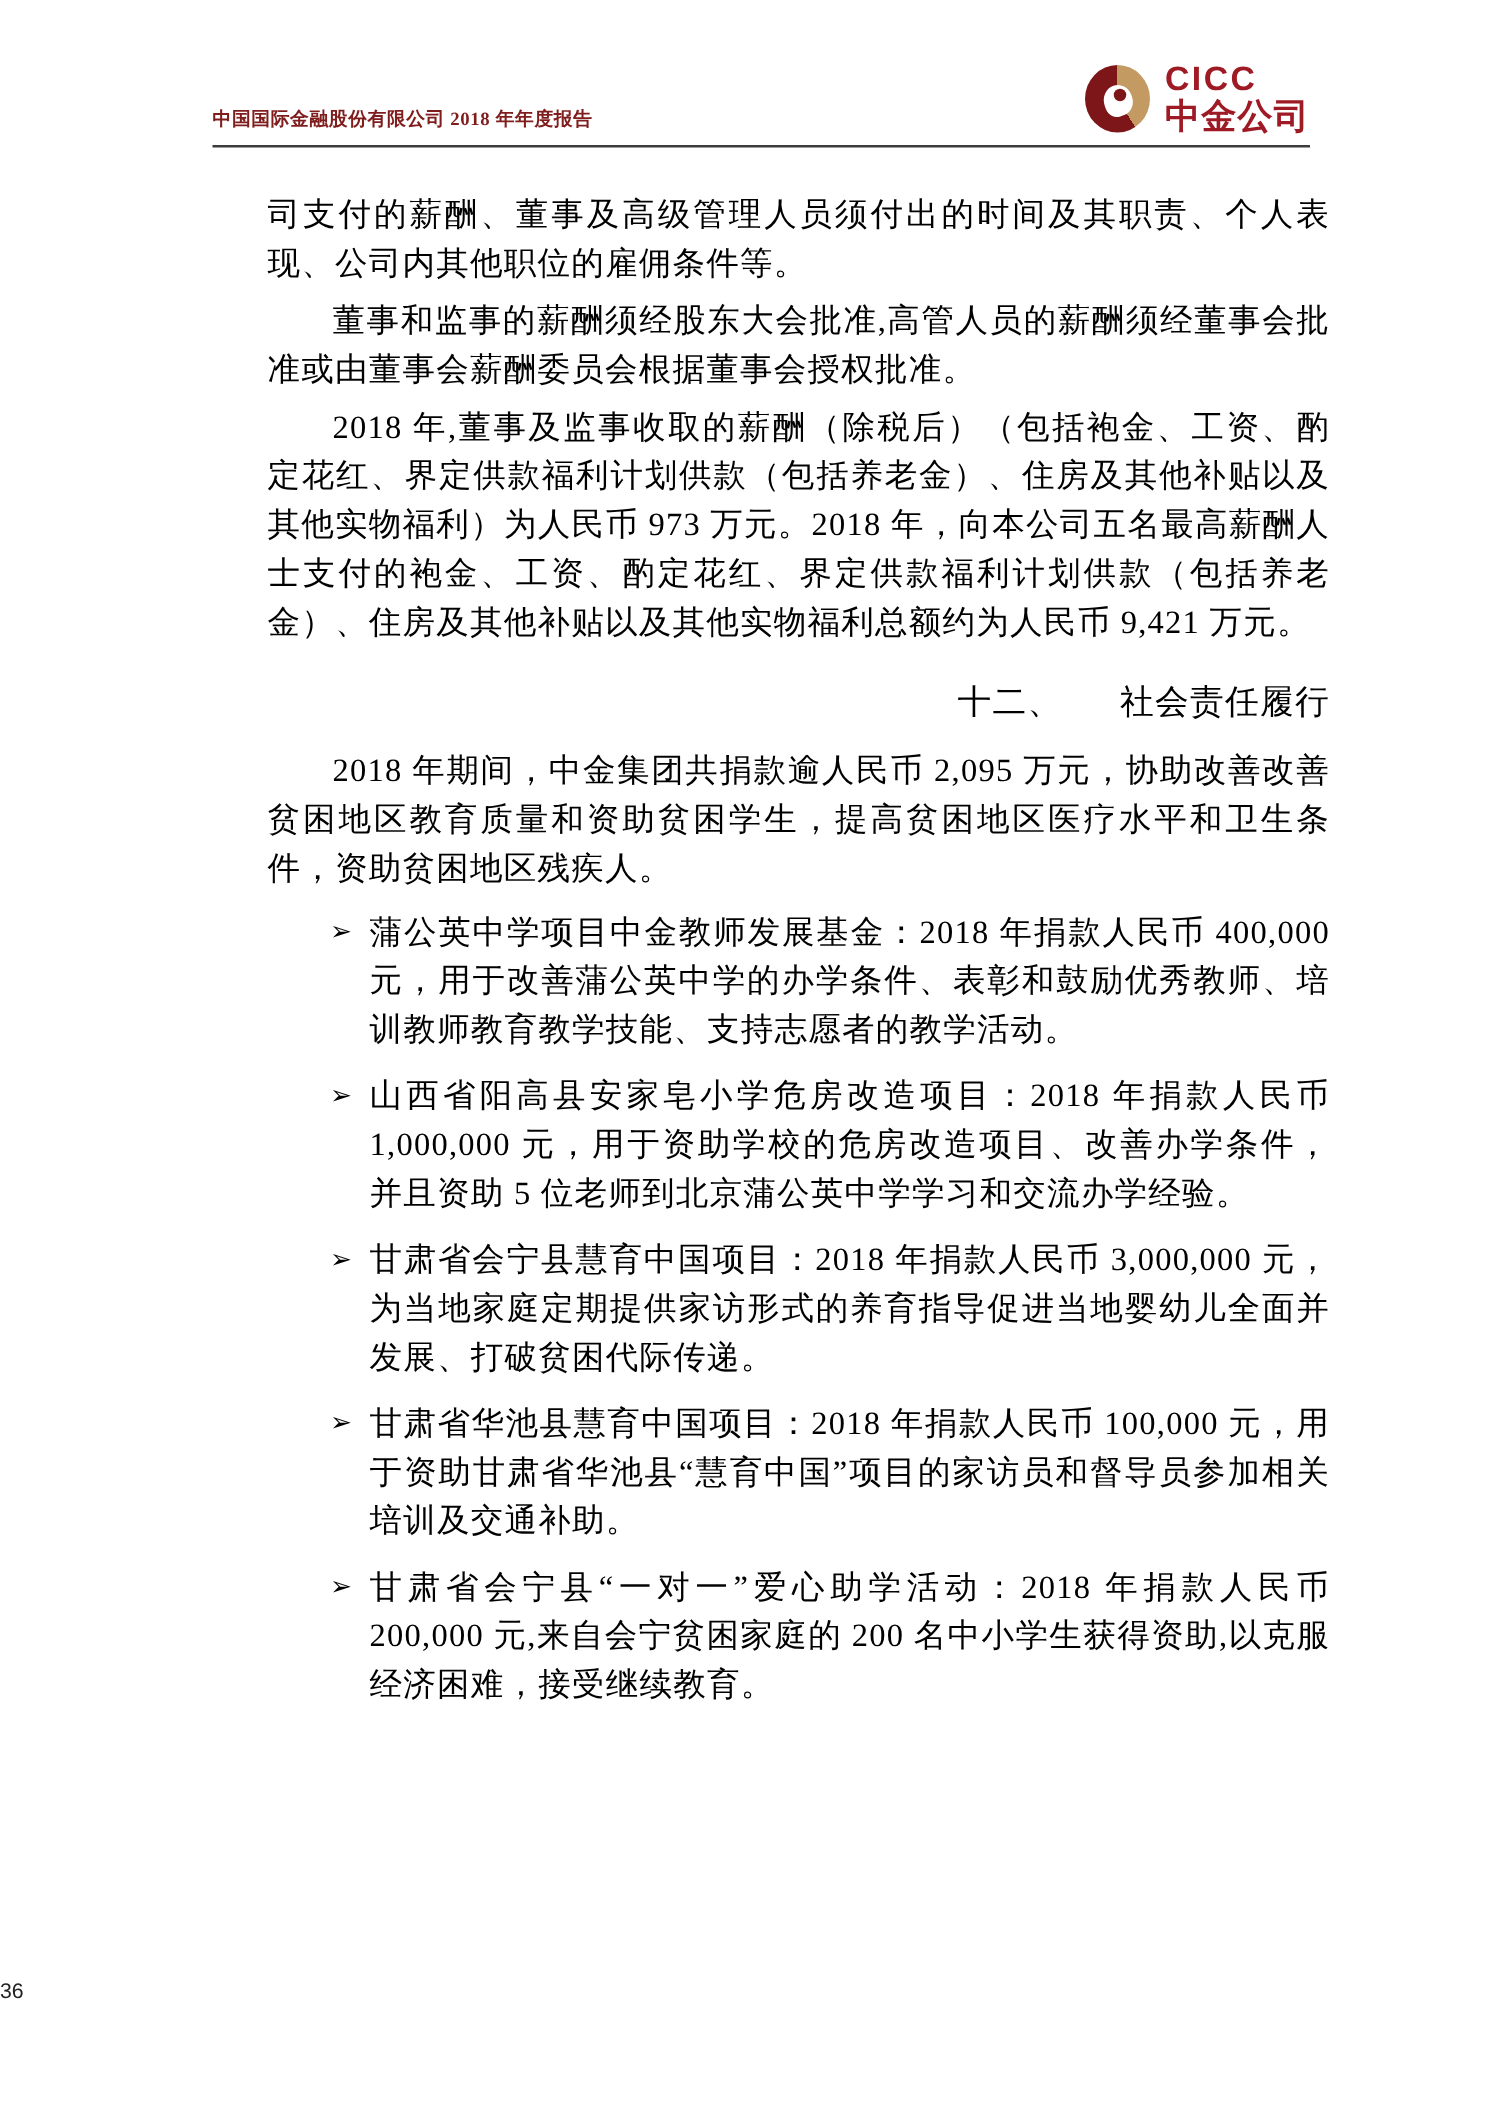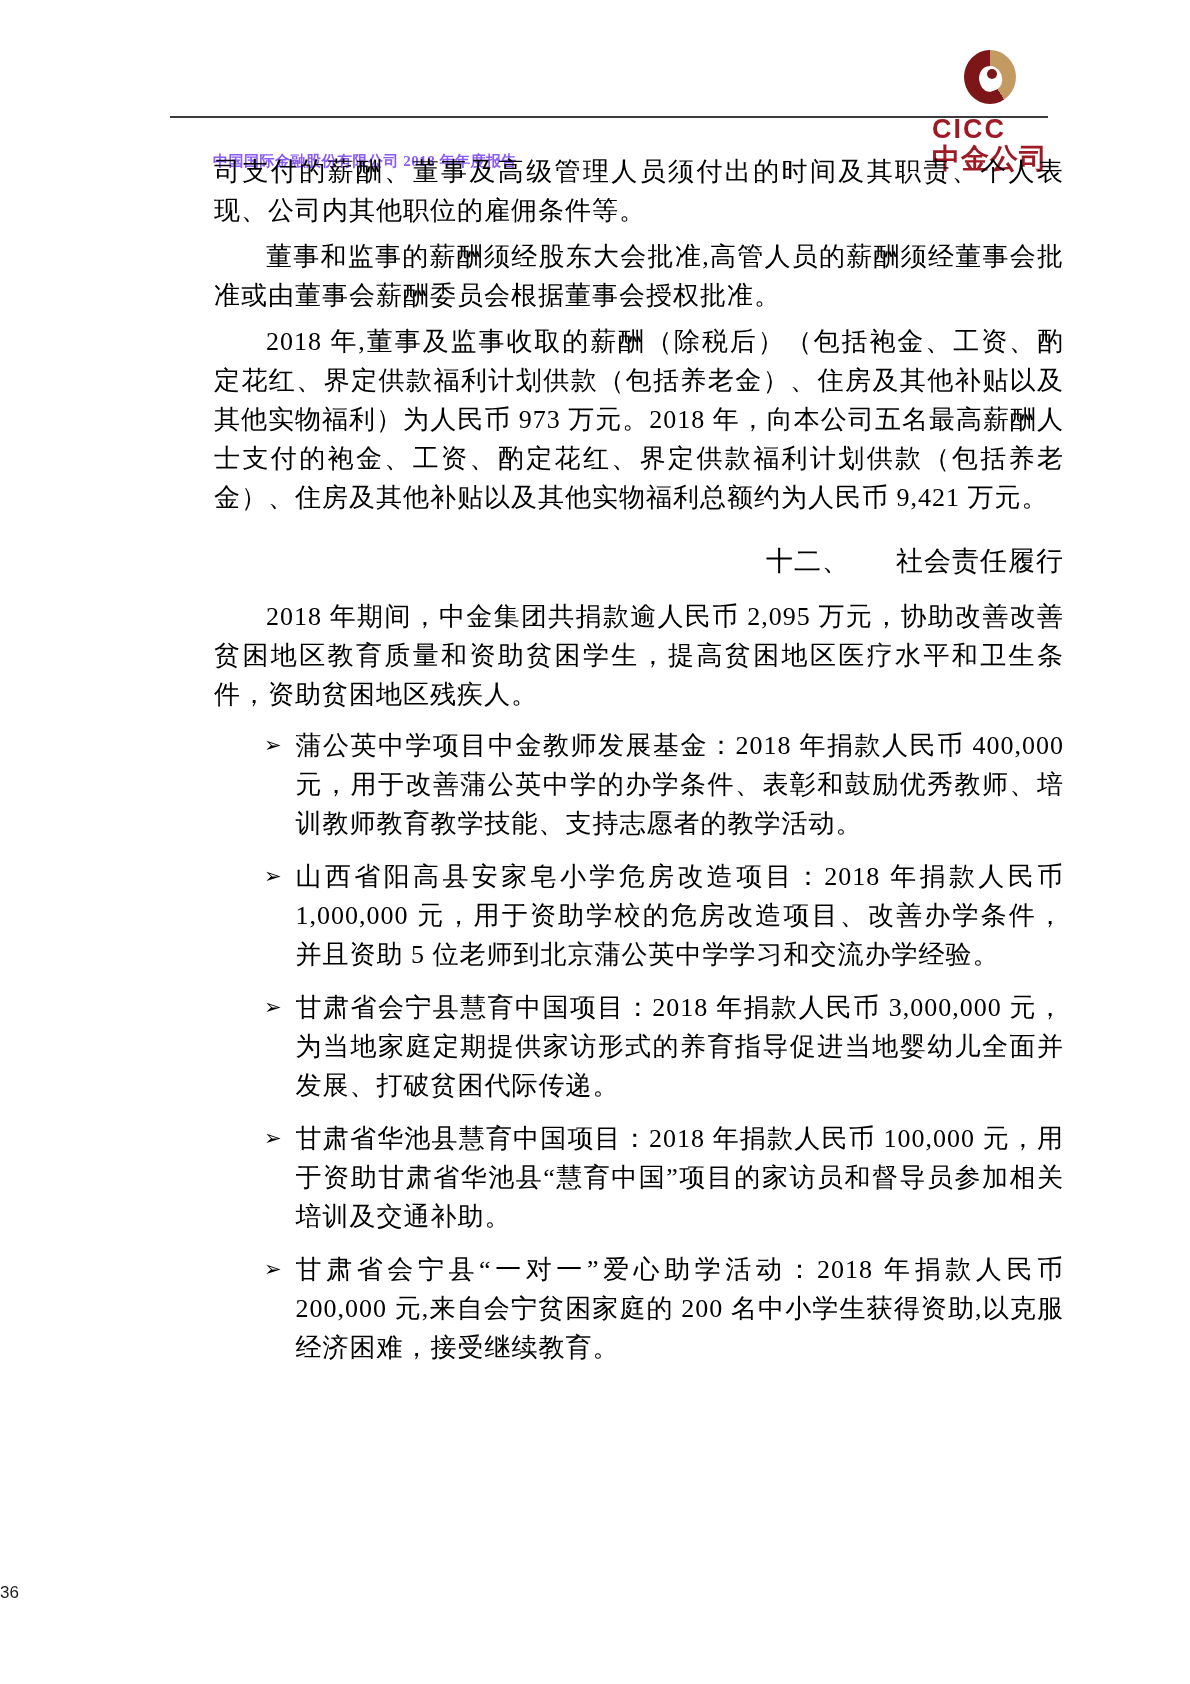--- a/index.html
+++ b/index.html
@@ -11,23 +11,23 @@
     color:#000000;
     overflow:hidden;
   }
   
   .header {
     position:absolute; left:170px; top:50px; width:878px;
     display:flex; justify-content:space-between; align-items:flex-end;
   }
   .header-title {
     font-size:15px; font-weight:bold; letter-spacing:0.5px;
-    padding-bottom:6px; color:#8b5cf6;margin-left:43px;
+    padding-bottom:6px; color:#7f1d1d;
   }
-  .logo { display:flex; align-items:center; gap:12px; padding-bottom:4px;flex-direction:column; }
+  .logo { display:flex; align-items:center; gap:12px; padding-bottom:4px; }
   .logo-mark {
     position:relative; width:52px; height:54px; border-radius:50%;
     background:conic-gradient(#c49a63 0deg 148deg, #7d1619 148deg 360deg);
   }
   .logo-hole {
     position:absolute; left:15px; top:16px; width:23px; height:25px;
     background:#ffffff; border-radius:55% 50% 50% 40%;
     transform:rotate(-20deg);
   }
   .logo-dot {

